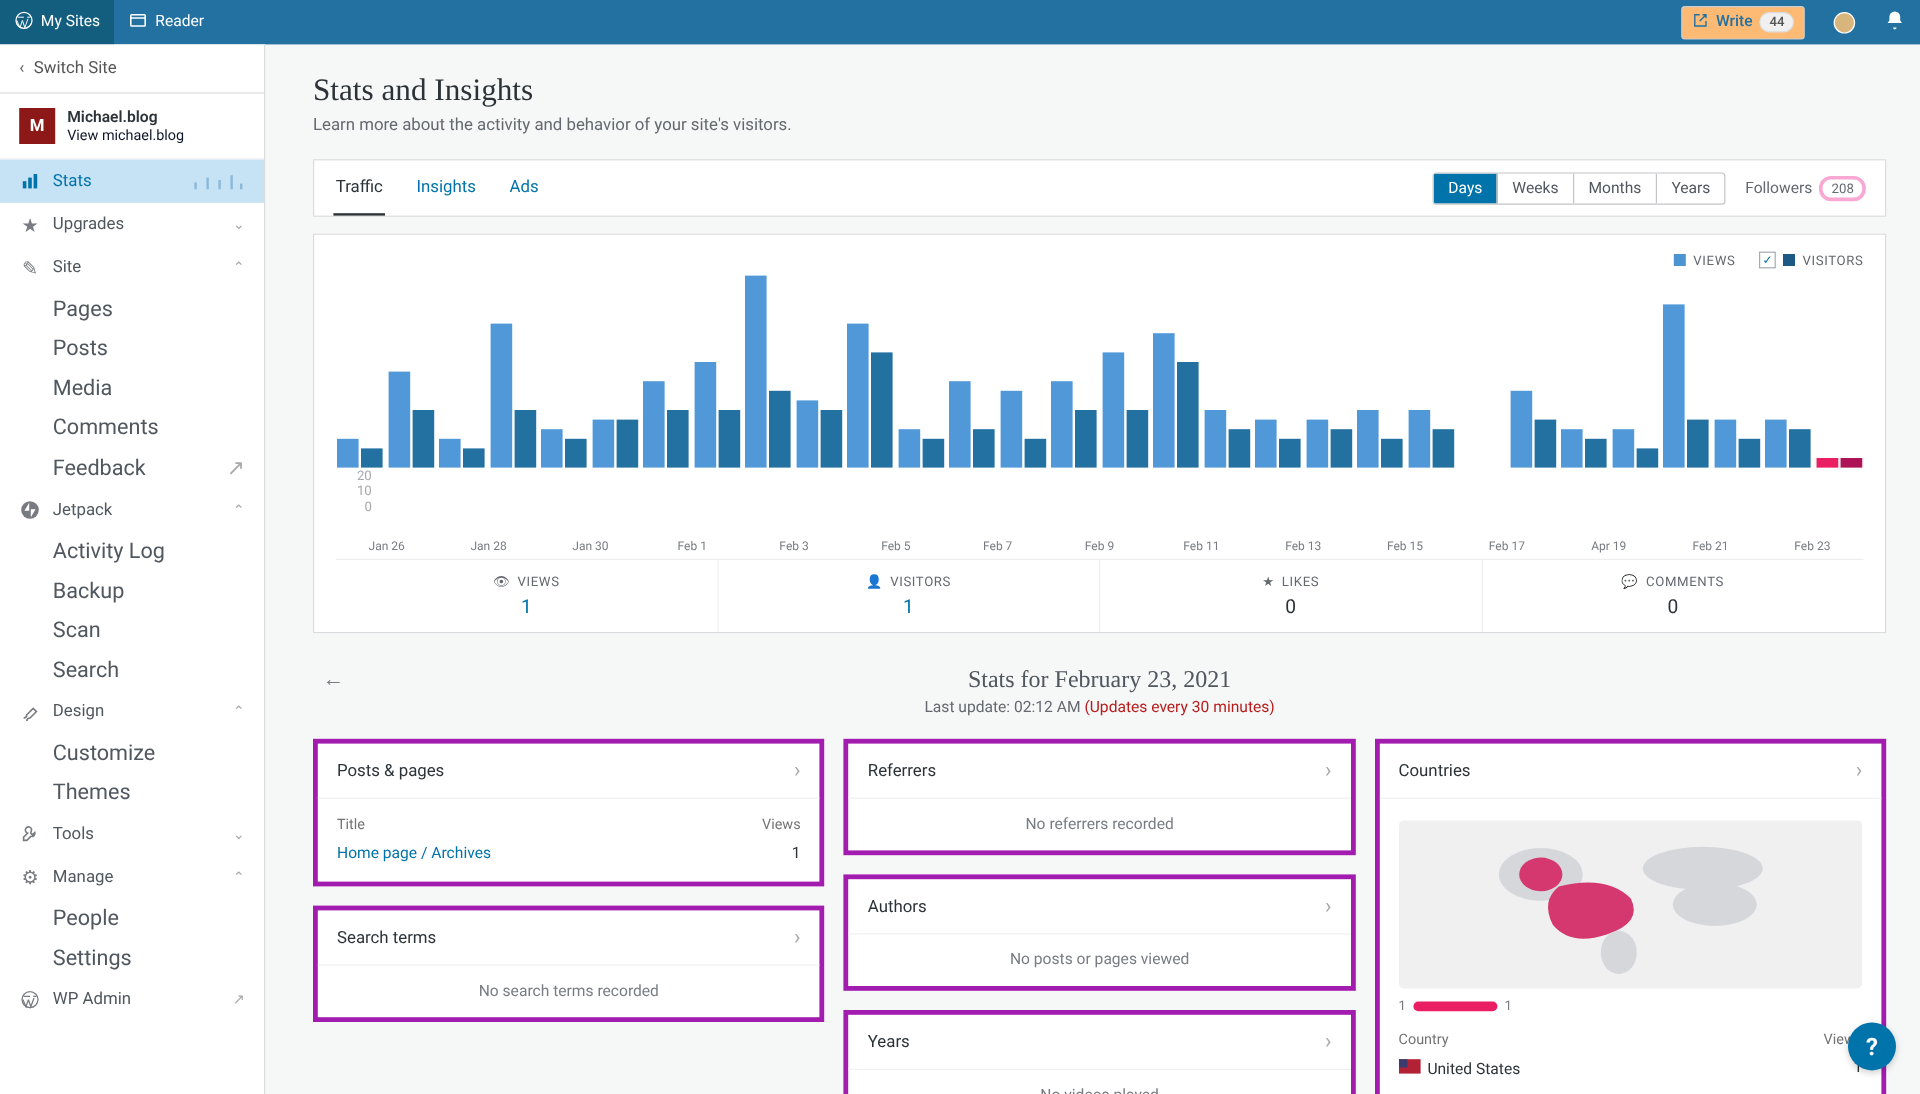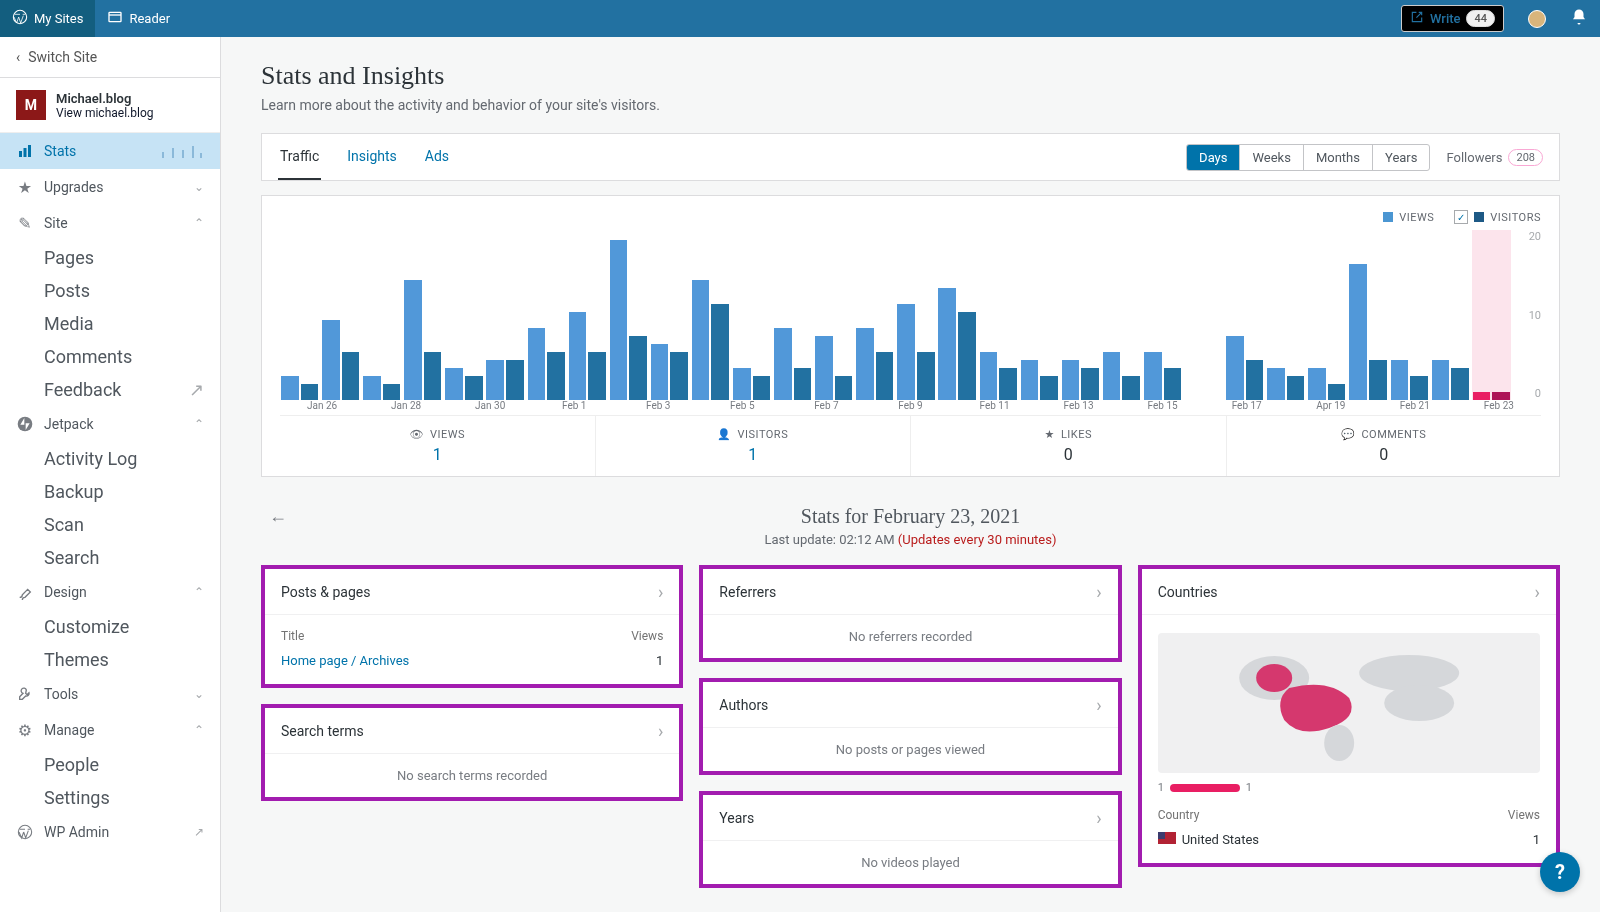--- a/index.html
+++ b/index.html
@@ -3,29 +3,29 @@
 <meta charset="utf-8">
 <style>
 * { box-sizing: border-box; margin: 0; padding: 0; }
 body { font-family: -apple-system, BlinkMacSystemFont, "Segoe UI", Roboto, sans-serif; background: #f6f7f7; color: #2c3338; font-size: 14px; overflow-x:hidden;}
 
 
 .masterbar { height: 37px; background: #2271a1; display: flex; align-items: center; color: #fff; }
 .masterbar-item { display: flex; align-items: center; padding: 0 12px; height: 100%; cursor: pointer; font-size: 13px; gap:6px;}
 .masterbar-item.active { background: #135e7f; }
 .masterbar-spacer { flex: 1; }
-.write-btn { background: #000000; border: 1px solid #ccc; border-radius: 3px; color: #2271a1; display: flex; align-items: center; gap: 6px; padding: 4px 8px; font-size: 13px; font-weight: 500;}
+.write-btn { background: #fdba74; border: 1px solid #ccc; border-radius: 3px; color: #2271a1; display: flex; align-items: center; gap: 6px; padding: 4px 8px; font-size: 13px; font-weight: 500;}
 .badge-count { background: #f0f0f0; border-radius: 10px; padding: 1px 7px; font-size: 11px; color: #555; border:1px solid #ddd;}
 .avatar-circle { width: 18px; height: 18px; border-radius: 50%; background: #d8b57c; border:1px solid #fff;}
 .bell { color:#fff; font-size:16px; }
 
 
 .app { display: flex; height: calc(100vh - 37px); }
 .sidebar { width: 221px; background: #fff; border-right: 1px solid #dcdcde; overflow-y: auto; flex-shrink: 0; font-size:14px;}
-.main { flex: 1; overflow-y: auto; padding: 24px 40px 40px 40px; }
+.main { flex: 1; overflow-y: auto; padding: 24px 28px 40px 40px; }
 
 
 .switch-site { padding: 12px 16px; border-bottom: 1px solid #dcdcde; display:flex; align-items:center; gap:8px; color:#555;}
 .site-info { padding: 12px 16px; display: flex; gap: 10px; align-items: center; border-bottom: 1px solid #eee;}
 .site-avatar { width: 30px; height: 30px; background: #8c1818; color:#fff; display:flex; align-items:center; justify-content:center; font-weight:bold; font-size:14px;}
 .site-name { font-size: 13px; font-weight: 600; color:#2c3338;}
 .site-url { font-size: 12px; color: #0f172a; }
 .nav-item { display: flex; align-items: center; padding: 9px 16px; color: #50575e; cursor: pointer; gap: 10px; font-size:14px; }
 .nav-item.selected { background: #c6e3f5; color: #0073aa; }
 .nav-item .sparkline { margin-left:auto; width:50px; height:14px; }
@@ -42,40 +42,40 @@
 .tabs-row { display: flex; align-items: center; padding: 0 16px; }
 .tabs { display: flex; gap: 24px; }
 .tab { padding: 14px 2px; font-size: 14px; color: #0073aa; cursor: pointer; }
 .tab.active { color: #2c3338; border-bottom: 2px solid #2c3338; }
 .tabs-spacer { flex: 1; }
 .range-group { display: flex; border: 1px solid #c3c4c7; border-radius: 3px; overflow: hidden; }
 .range-btn { padding: 5px 12px; font-size: 13px; color: #50575e; cursor: pointer; border-right:1px solid #c3c4c7;}
 .range-btn:last-child { border-right:none;}
 .range-btn.active { background: #0073aa; color: #fff; }
 .followers { margin-left: 16px; font-size: 13px; color: #646970; display:flex; align-items:center; gap:6px;}
-.followers .cnt { border:1px solid #f9a8d4; border-radius:10px; padding:1px 7px; font-size:11px;}
+.followers .cnt { border:3px solid #f9a8d4; border-radius:10px; padding:1px 7px; font-size:11px;}
 
 
 .chart-card { margin-top: 14px; padding: 14px 18px 0 18px; }
 .legend-row { display:flex; justify-content:flex-end; gap:20px; font-size:11px; color:#646970; letter-spacing:0.5px; text-transform:uppercase; margin-bottom:6px; align-items:center;}
 .legend-sw { width:10px; height:10px; display:inline-block; }
 .sw-views { background:#4b96d2; }
 .sw-visitors { background:#1d5985; }
 .legend-check { width:14px; height:14px; border:1px solid #a7aaad; display:inline-flex; align-items:center; justify-content:center; font-size:10px; color:#0073aa;}
-.chart-area { display:flex; }
+.chart-area { display:flex;flex-direction:column; }
 .bars-wrap { flex:1; display:flex; align-items:flex-end; height:170px; gap:2px; position:relative;}
 .y-axis { width:30px; font-size:11px; color:#a7aaad; display:flex; flex-direction:column; justify-content:space-between; text-align:right; padding-left:6px;}
 .day-col { flex:1; display:flex; flex-direction:column; align-items:center; height:100%; justify-content:flex-end; position:relative;}
 .day-col.today { background:#fce4ec; }
 .day-col.today .bar-group .bar-views{ background:#e91e63;}
 .day-col.today .bar-group .bar-visitors{ background:#ad1457;}
 .bar-group { display:flex; align-items:flex-end; gap:2px; width:100%; justify-content:center;}
 .bar-views { background:#5198d9; width:45%; }
 .bar-visitors { background:#2271a1; width:45%; }
-.x-labels { display:flex; font-size:10px; color:#787c82; margin-top:0;}
+.x-labels { display:flex; font-size:10px; color:#787c82; margin-top:22px;}
 .x-labels span { flex:2; text-align:center; }
 
 .metric-row { display:flex; border-top:1px solid #eee; margin-top:4px;}
 .metric { flex:1; text-align:center; padding:12px; border-right:1px solid #eee;}
 .metric:last-child { border-right:none;}
 .metric-label { font-size:11px; color:#646970; letter-spacing:0.5px; display:flex; align-items:center; justify-content:center; gap:6px;}
 .metric-val { font-size:16px; margin-top:4px;}
 .metric-val.link { color:#0073aa;}
 
 

